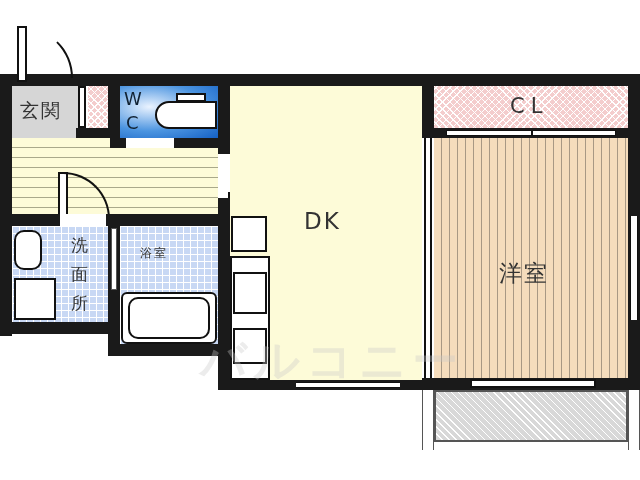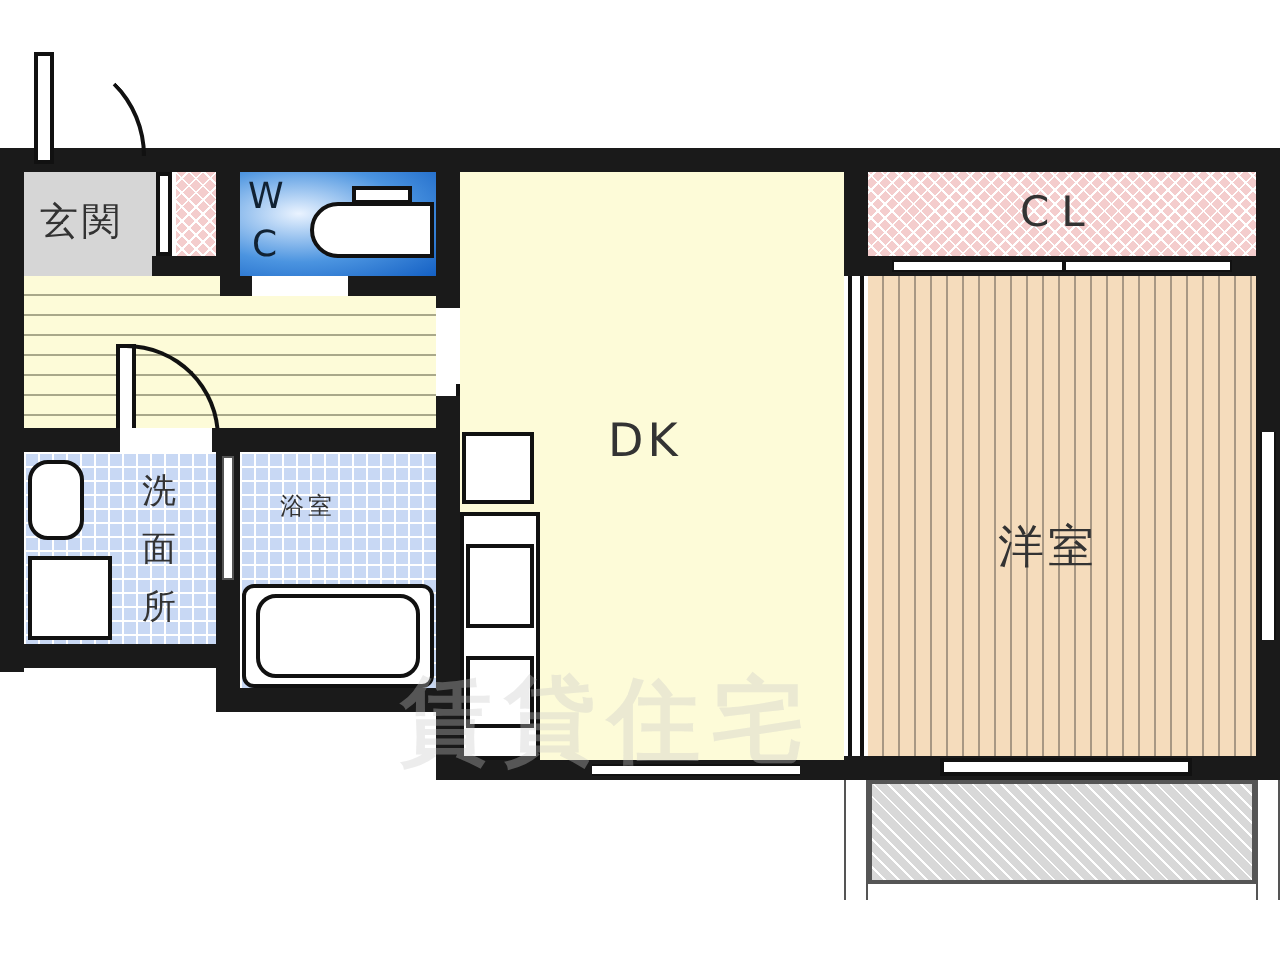--- a/index.html
+++ b/index.html
@@ -96,14 +96,14 @@
   <div class="abs stripes-v" style="left:434px;top:138px;width:194px;height:242px;"></div>
   <div class="lbl" style="left:499px;top:226px;font-size:23px;margin-top:32px;">洋室</div>
   <div class="abs" style="left:630px;top:216px;width:8px;height:104px;background:#fff;border-left:1px solid #111;border-right:1px solid #111;"></div>
   <div class="abs wall" style="left:422px;top:378px;width:218px;height:12px;"></div>
   <div class="abs" style="left:470px;top:379px;width:126px;height:9px;background:#fff;border:2px solid #111;"></div>
 
   <div class="abs hatch" style="left:434px;top:390px;width:194px;height:52px;border:2px solid #555;"></div>
   <div class="abs" style="left:422px;top:390px;width:12px;height:60px;border-left:1px solid #555;border-right:1px solid #555;background:#fff;"></div>
   <div class="abs" style="left:628px;top:390px;width:12px;height:60px;border-left:1px solid #555;border-right:1px solid #555;background:#fff;"></div>
 
-  <div class="lbl" style="left:200px;top:330px;font-size:46px;font-weight:bold;color:rgba(200,200,200,0.35);letter-spacing:6px;">賃貸住宅</div>
+  <div class="lbl" style="left:200px;top:330px;font-size:46px;font-weight:bold;color:rgba(200,200,200,0.35);letter-spacing:6px;">バルコニー</div>
 </div>
 
 </body></html>

